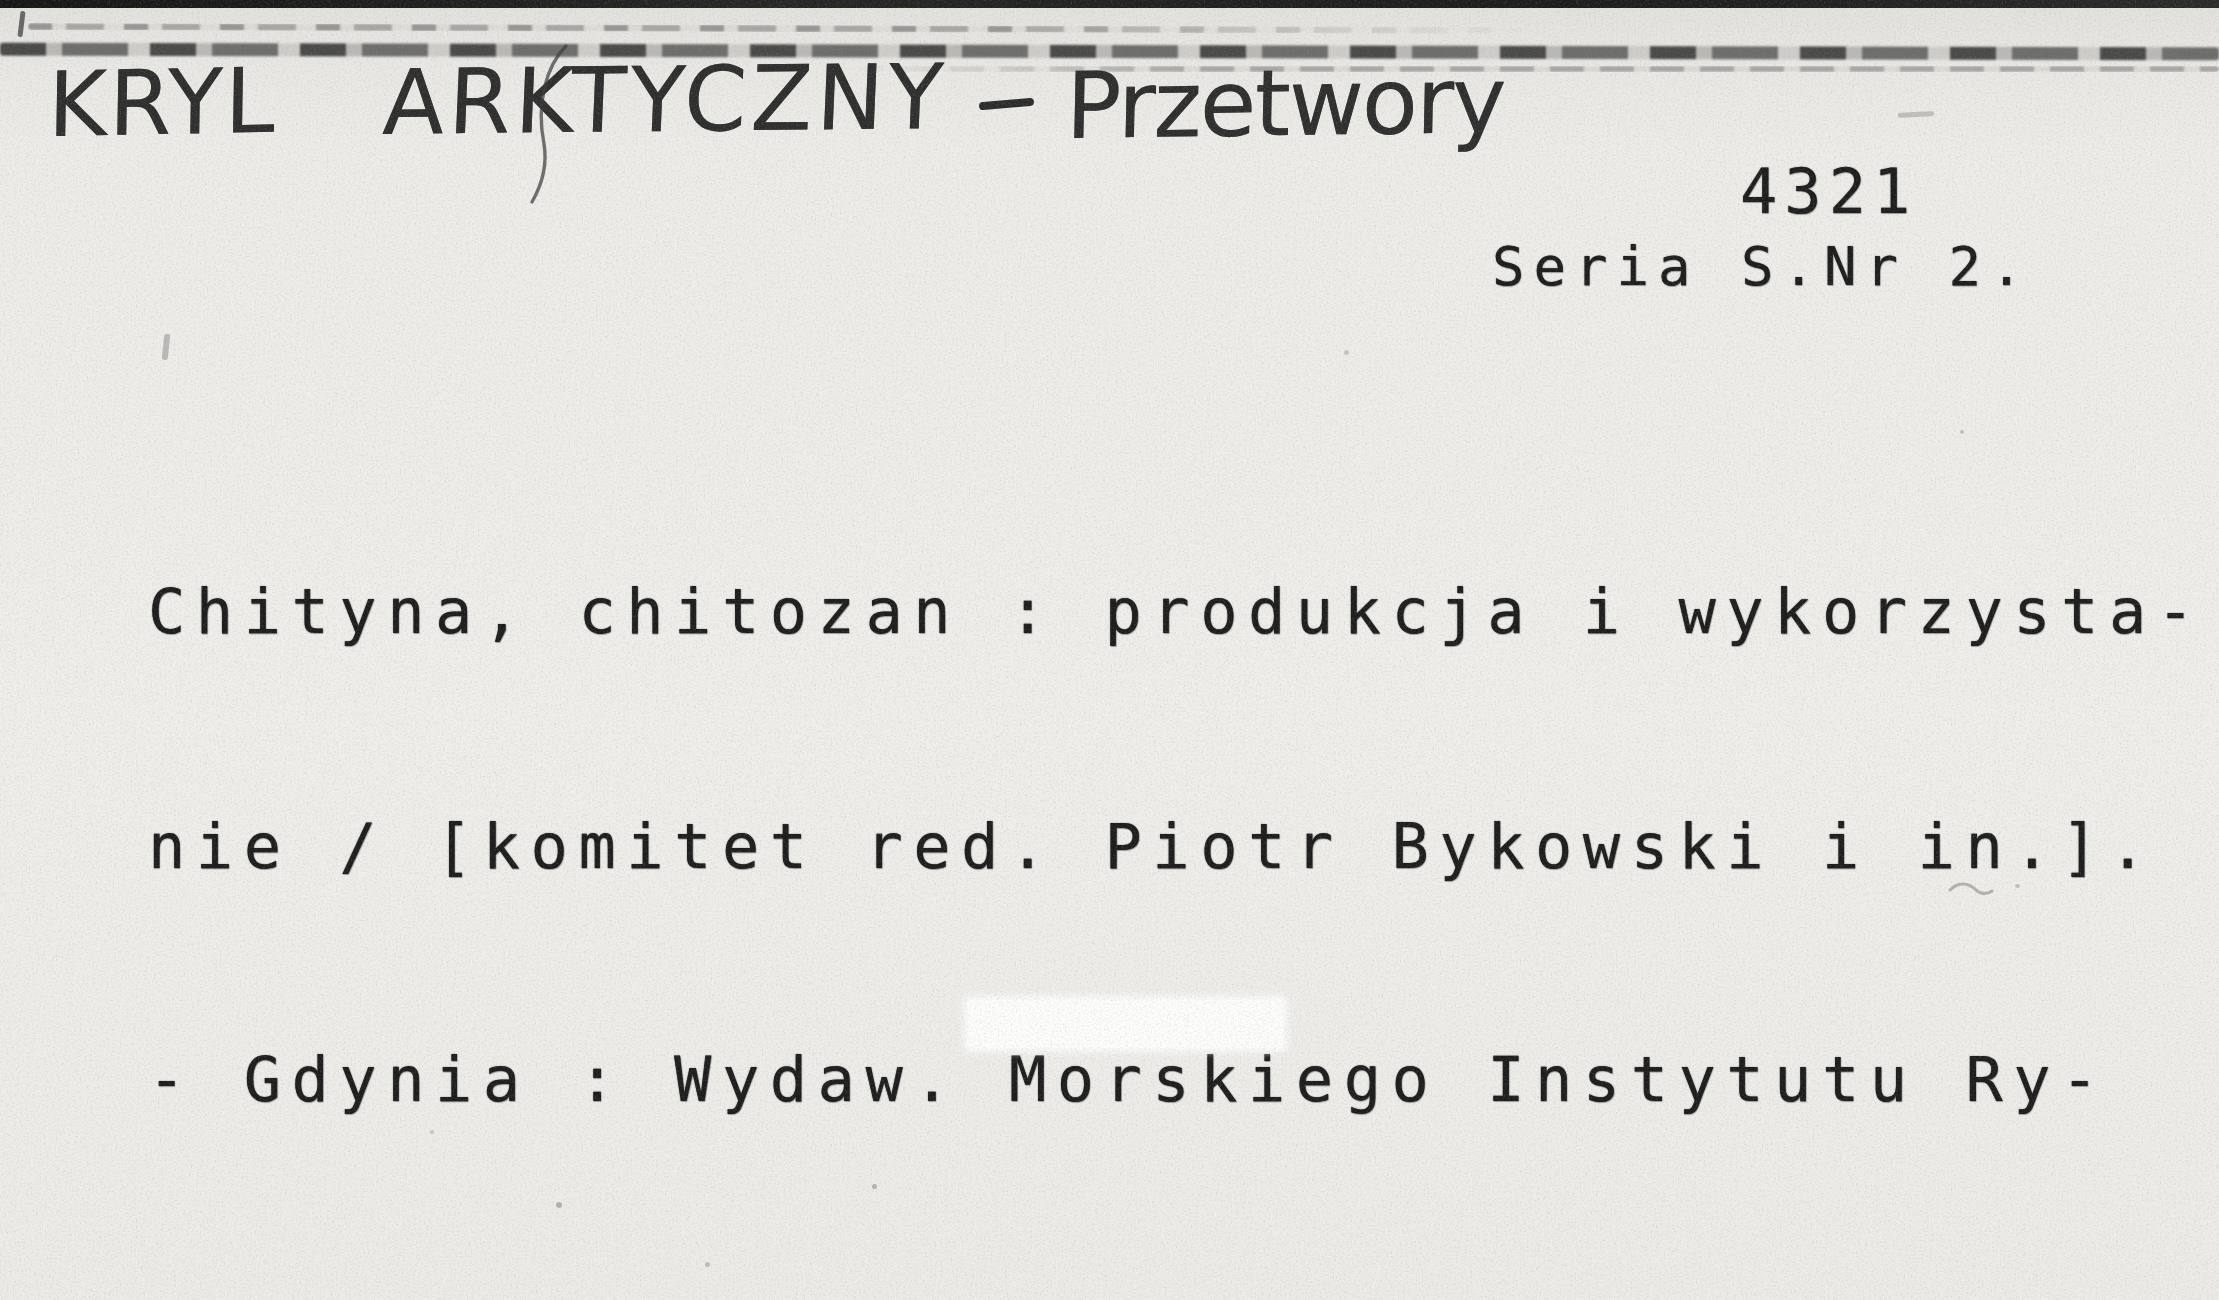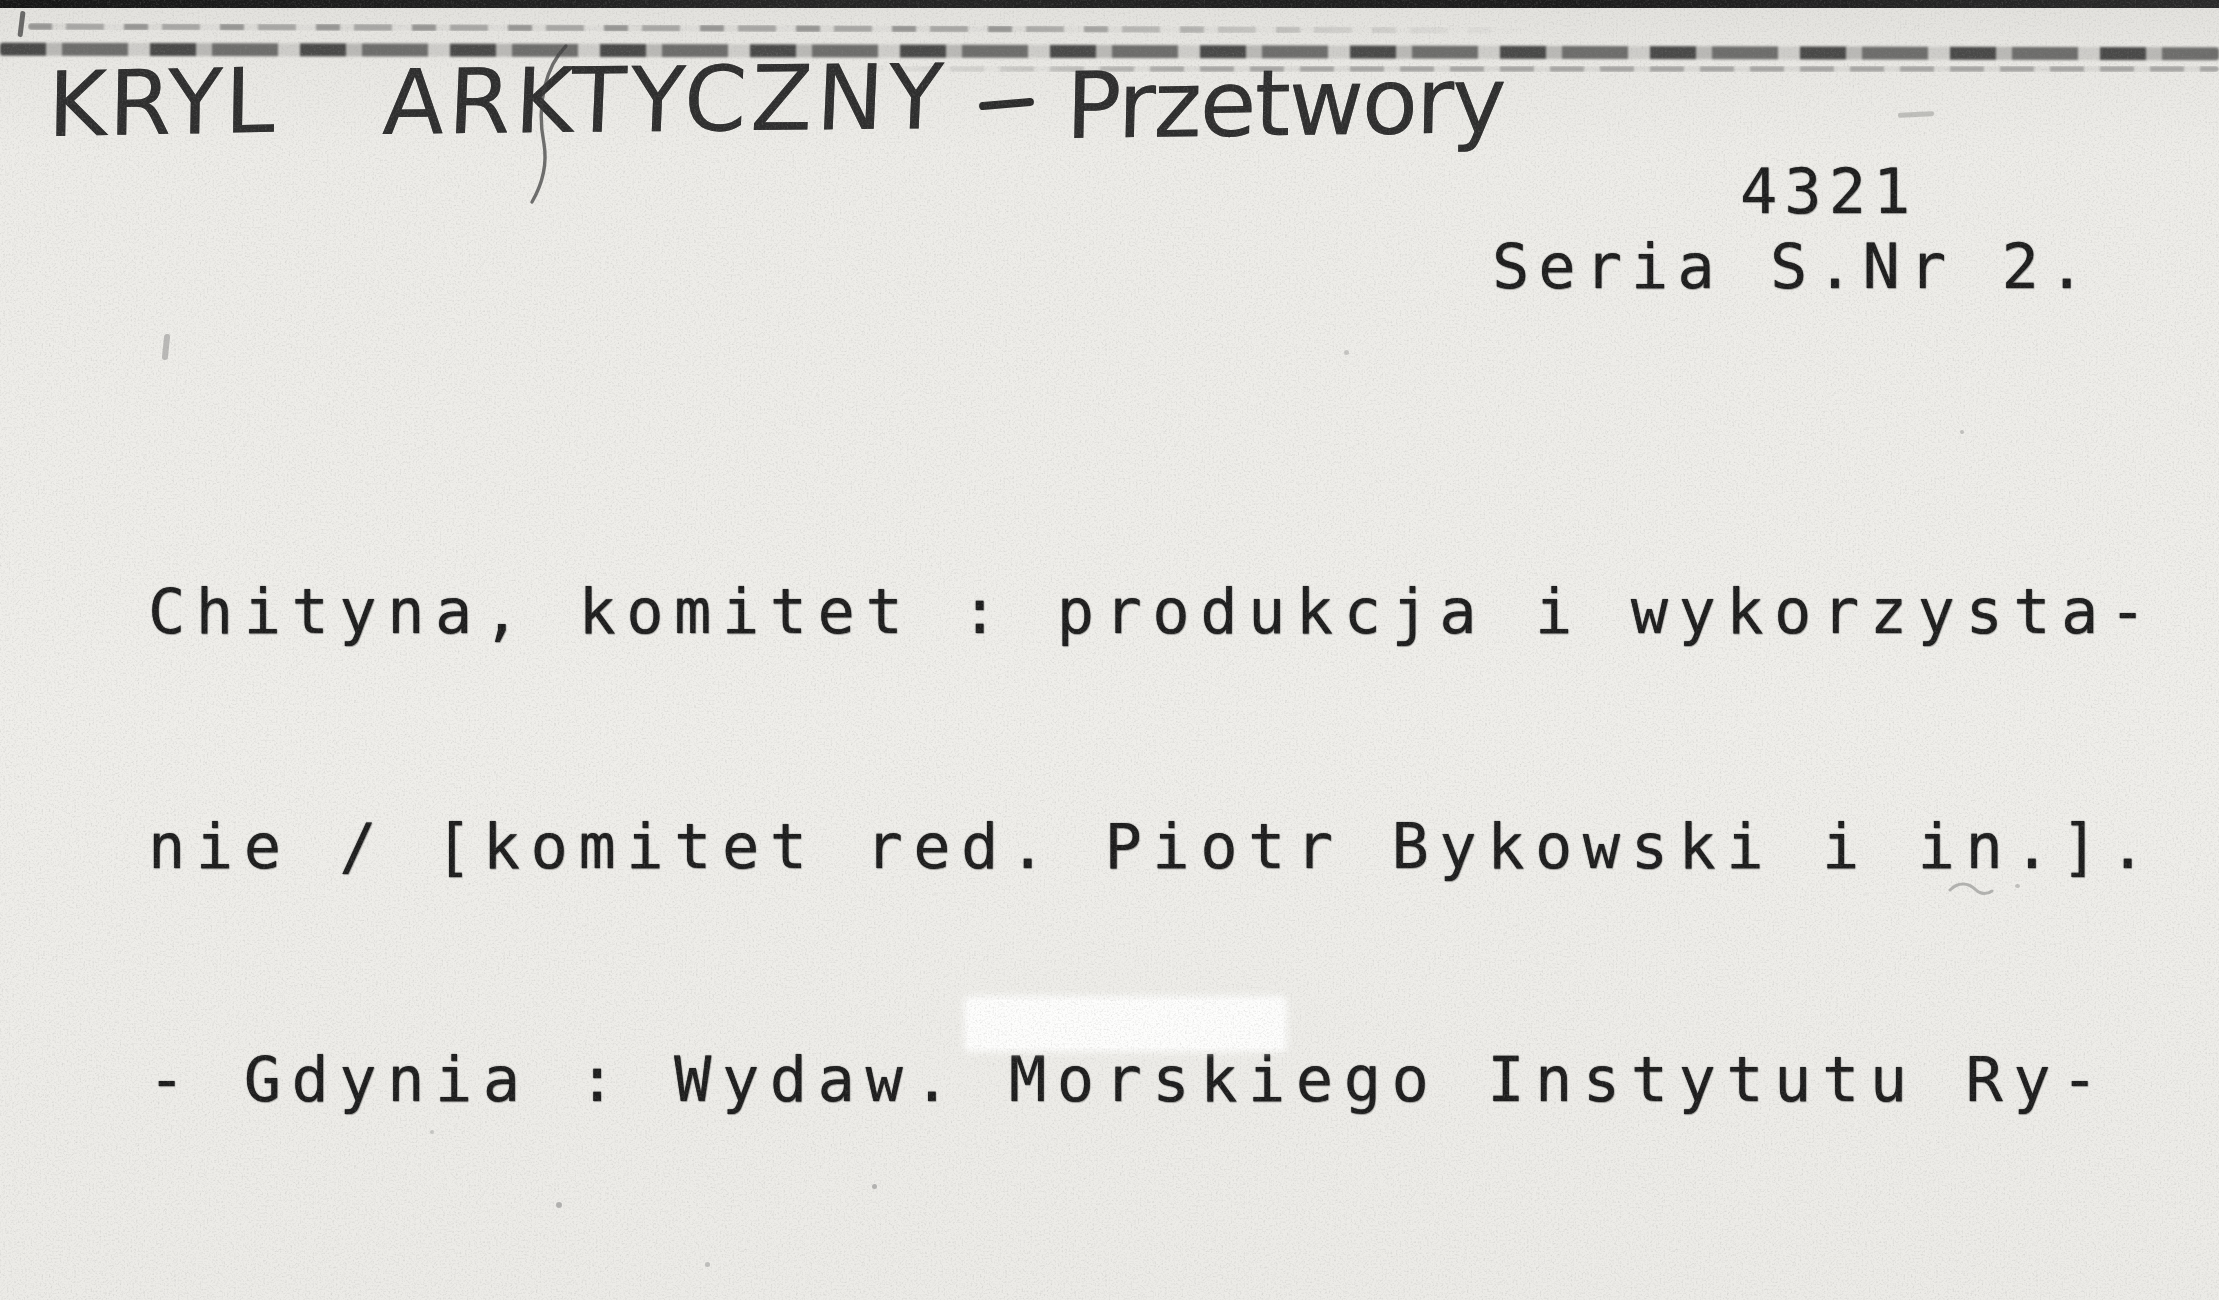--- a/index.html
+++ b/index.html
@@ -33,21 +33,21 @@
     text-shadow:0 0 .6px rgba(40,40,40,.6);}
   .hw-1{left:48px;top:50px;font-size:90px;letter-spacing:2px;transform:rotate(-1.1deg) skewX(-2deg);}
   .hw-2{left:383px;top:47px;font-size:90px;letter-spacing:4px;transform:rotate(-.6deg) skewX(-3deg);}
   .hw-3{left:1066px;top:50px;font-size:92px;letter-spacing:-2px;transform:rotate(-.8deg) skewX(-2deg);}
   .hw-dash{position:absolute;left:979px;top:100px;width:55px;height:8px;background:#2c2c2c;
     border-radius:4px;transform:rotate(-5deg);}
   
   .type{position:absolute;color:#1d1d1d;white-space:pre;line-height:78px;
     text-shadow:0 0 1.2px rgba(22,22,22,.75),.6px .6px .8px rgba(22,22,22,.3);}
   .cat-num{left:1740px;top:153px;font-size:62px;letter-spacing:7px;}
-  .series{left:1492px;top:228px;font-size:62px;letter-spacing:9px;}
+  .series{left:1492px;top:228px;font-size:54px;letter-spacing:9px;}
   .body-block{left:148px;top:417px;font-size:62px;letter-spacing:10.5px;}
   .body-block .line{height:78px;}
   .body-block .line:nth-child(2){transform:translateY(1px);}
   .body-block .line:nth-child(5){transform:translateX(-1px);}
   
   .patch{position:absolute;left:968px;top:1000px;width:315px;height:48px;background:#fdfdfc;
     border-radius:2px;box-shadow:0 0 7px 4px rgba(253,253,252,.95);}
   
   .mark{position:absolute;pointer-events:none;}
   .speck{position:absolute;background:#6c6c6c;border-radius:50%;opacity:.45;}
@@ -73,21 +73,21 @@
     <svg class="mark" style="left:528px;top:42px;" width="44" height="165" viewBox="0 0 44 165">
       <path d="M38 4 C 18 24, 8 62, 16 102 C 20 126, 12 146, 4 160" fill="none" stroke="#3a3a3a" stroke-width="3.4" stroke-linecap="round" opacity=".72"></path>
     </svg>
   </div>
 
   <div class="type cat-num">4321</div>
   <div class="type series">Seria S.Nr 2.</div>
   <div class="mark" style="left:1898px;top:112px;width:36px;height:5px;background:#9a9a98;opacity:.55;transform:rotate(-3deg);border-radius:2px;"></div>
 
   <div class="type body-block">
-    <div class="line">Chityna, komitet : produkcja i wykorzysta-</div>
+    <div class="line">Chityna, chitozan : produkcja i wykorzysta-</div>
     <div class="line">nie / [komitet red. Piotr Bykowski i in.].</div>
     <div class="line">- Gdynia : Wydaw. Morskiego Instytutu Ry-</div>
     
     
     
   </div>
 
   <svg class="mark" style="left:1948px;top:878px;" width="46" height="22" viewBox="0 0 46 22">
     <path d="M2 12 C 10 4, 20 4, 28 12 C 33 17, 40 16, 44 13" fill="none" stroke="#8a8a88" stroke-width="3" stroke-linecap="round" opacity=".6"></path>
   </svg>

